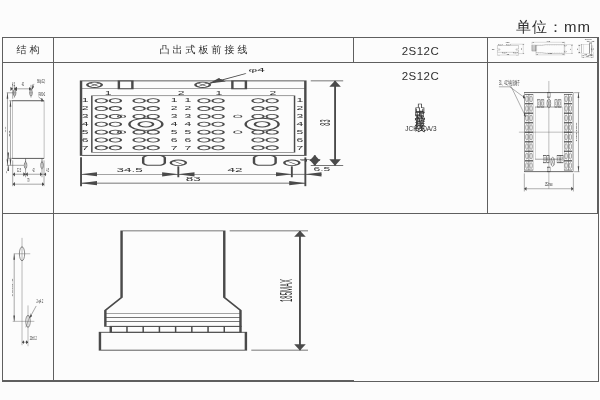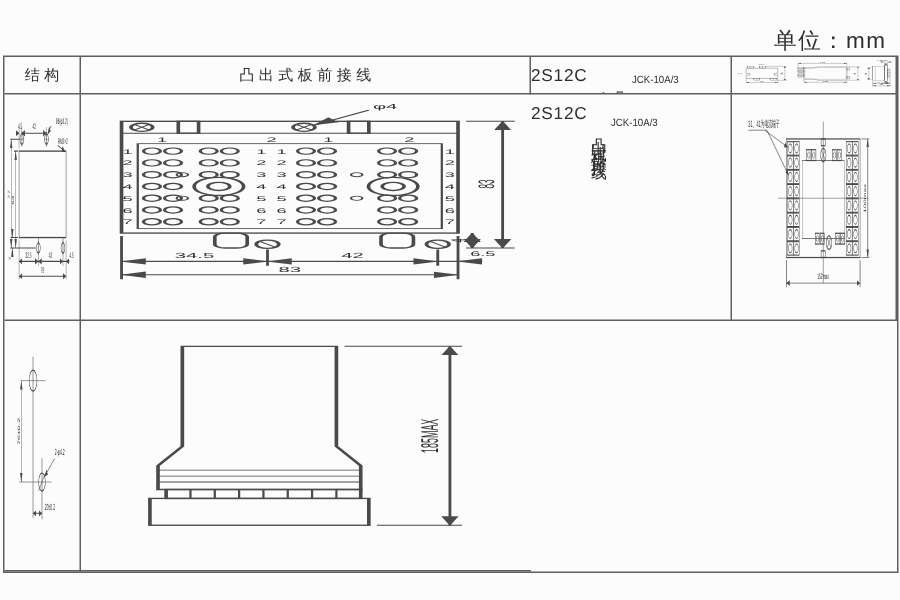--- a/index.html
+++ b/index.html
@@ -6,21 +6,21 @@
 html,body{width:600px;height:400px}
 body{position:relative;background:#fcfcfc;font-family:"Liberation Sans",sans-serif;color:#2e2e2e;overflow:hidden}
 .unit{position:absolute;left:516px;top:18px;font-size:15px;letter-spacing:1px}
 .tbl{position:absolute;left:2px;top:37px;width:597px;height:345px;border:1px solid #5f5f5f;display:grid;grid-template-columns:51px 300px 134px 110px;grid-template-rows:25px 151px 167px;background:#fcfcfc}
 .cell{border-right:1px solid #5f5f5f;border-bottom:1px solid #5f5f5f;position:relative;overflow:hidden}
 .cell.last{border-right:none}
 .hd{display:flex;align-items:center;justify-content:center;font-size:10px;letter-spacing:3px}
 .hd span{margin-right:-3px}
 .hd.wide{letter-spacing:12px}
 .hd.wide span{margin-right:-12px}
-.struct{display:flex;flex-direction:row;padding-top:7px}
+.struct{display:flex;flex-direction:column;align-items:center;padding-top:7px}
 .model{font-size:11.5px;letter-spacing:.5px}
 .vtext{writing-mode:vertical-rl;text-orientation:upright;font-size:10.5px;letter-spacing:2.5px;margin-top:7px}
 .r2 .vtext{margin-top:13px;letter-spacing:3px}
 .code{font-size:7px;margin-top:5px;transform:scaleX(.92)}
 .r2 .code{margin-top:9px}
 .cell svg{position:absolute;inset:0;width:100%;height:100%}
 text{fill:#2e2e2e;font-family:"Liberation Sans",sans-serif}
 .f45{font-size:4.5px}.f5{font-size:5px}.f55{font-size:5.5px}.f6{font-size:6px}.f7{font-size:7px}
 .ln{stroke:#4a4a4a;fill:none;stroke-width:.9}
 .lt{stroke:#4a4a4a;fill:none;stroke-width:.55}

